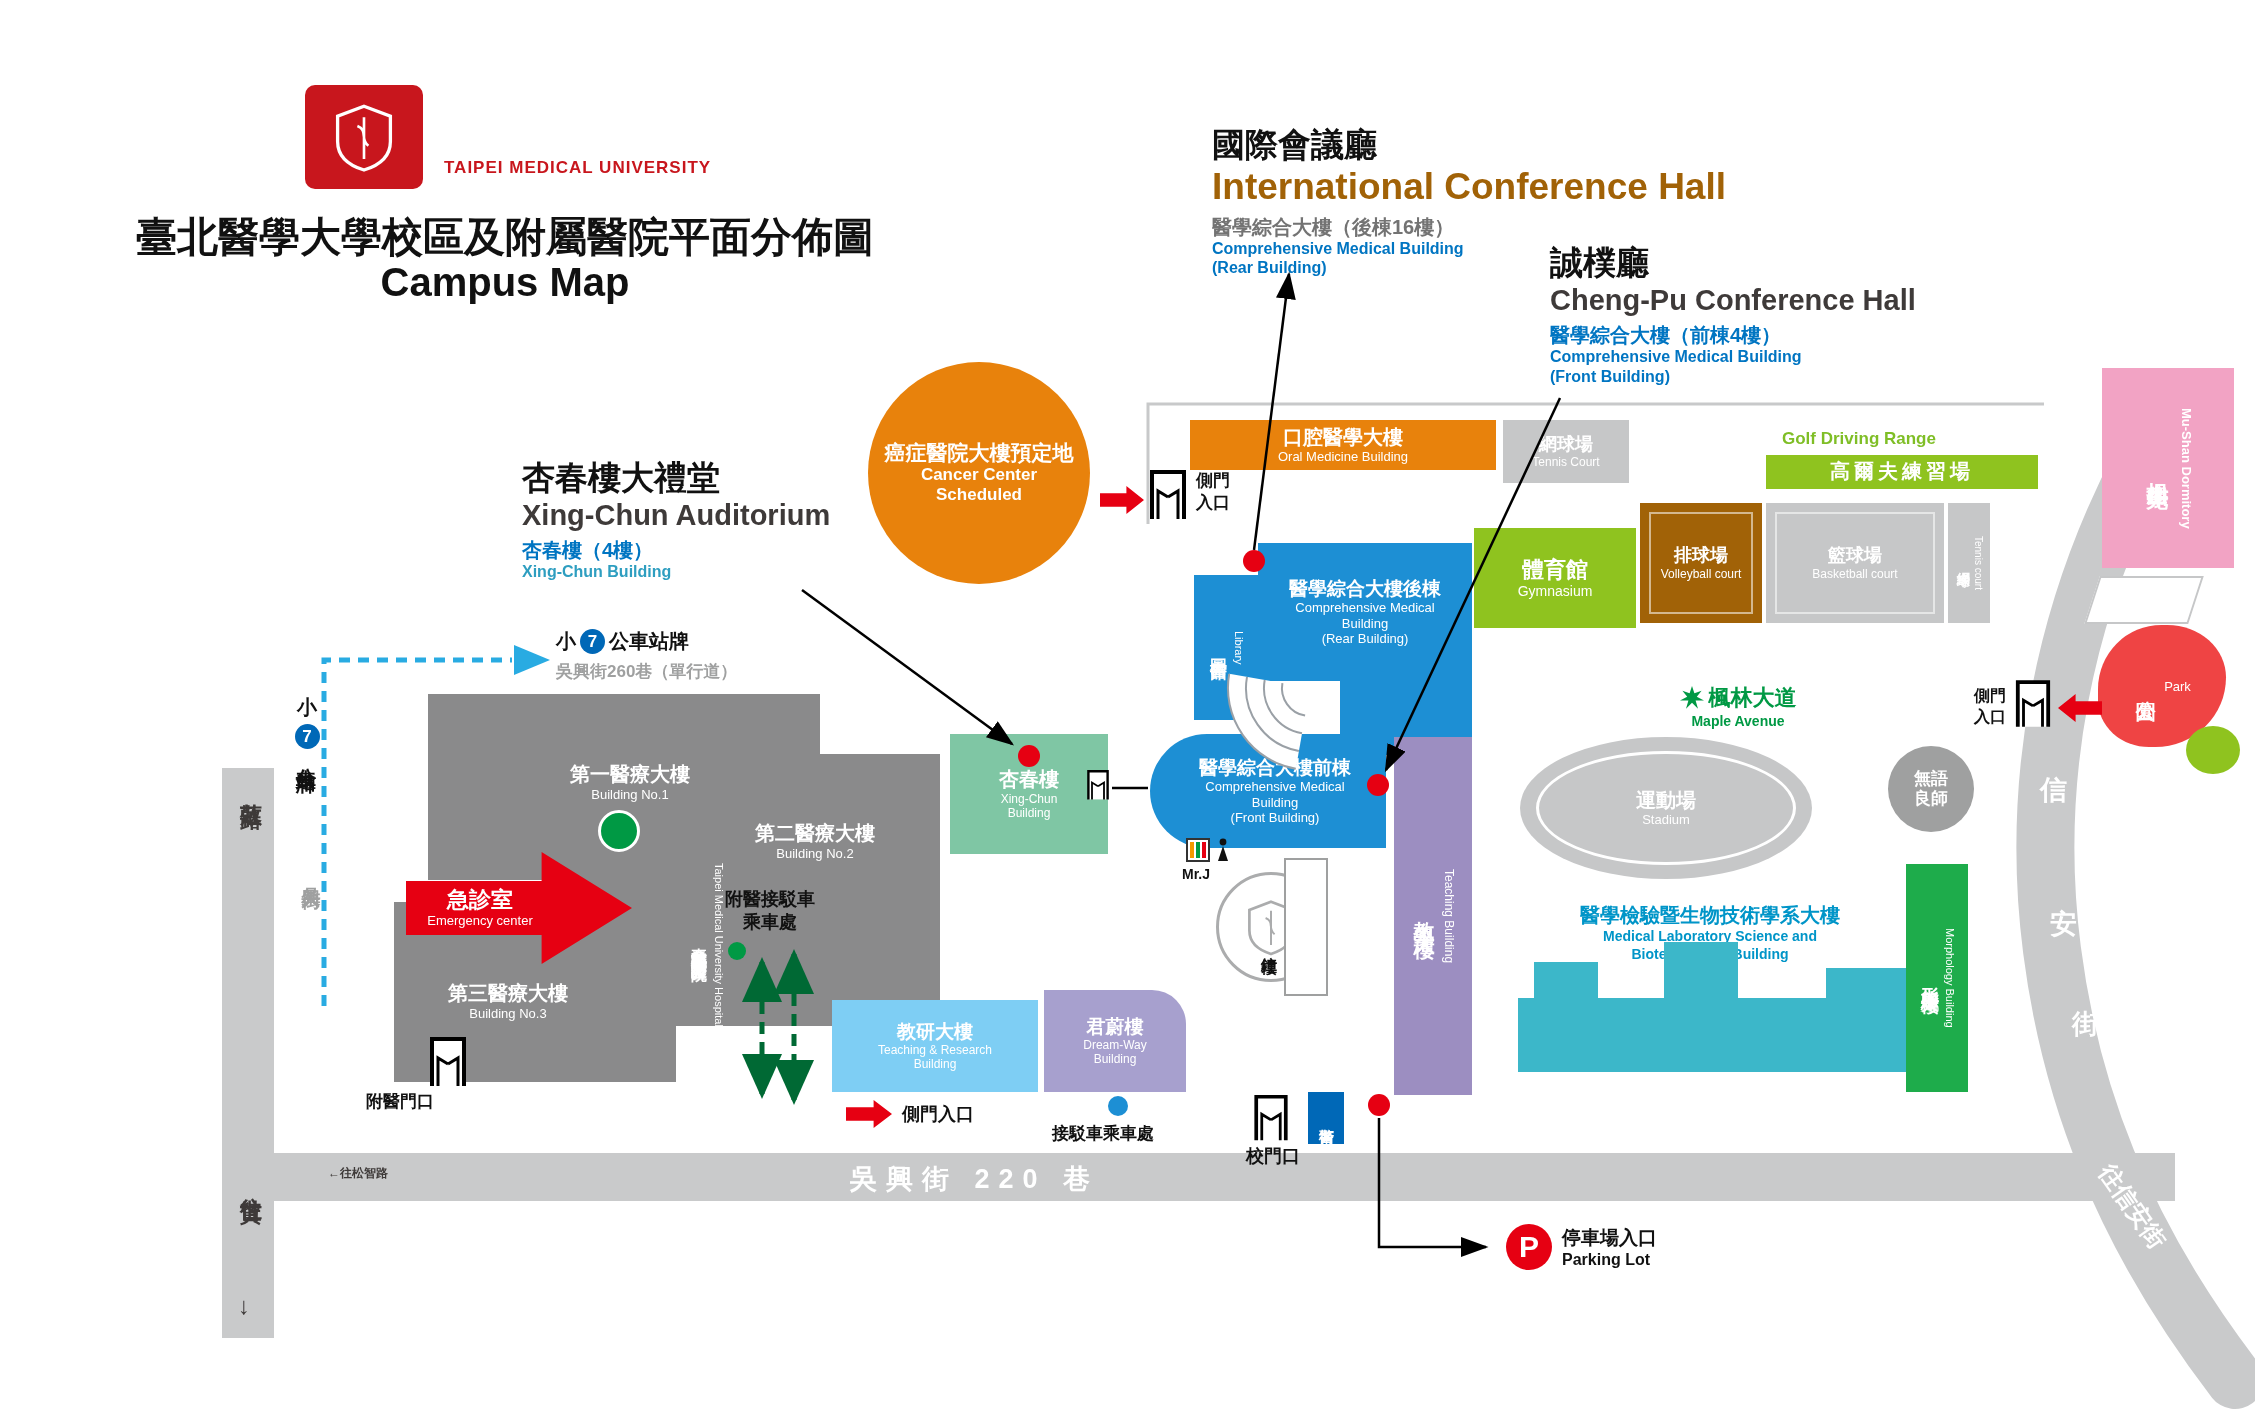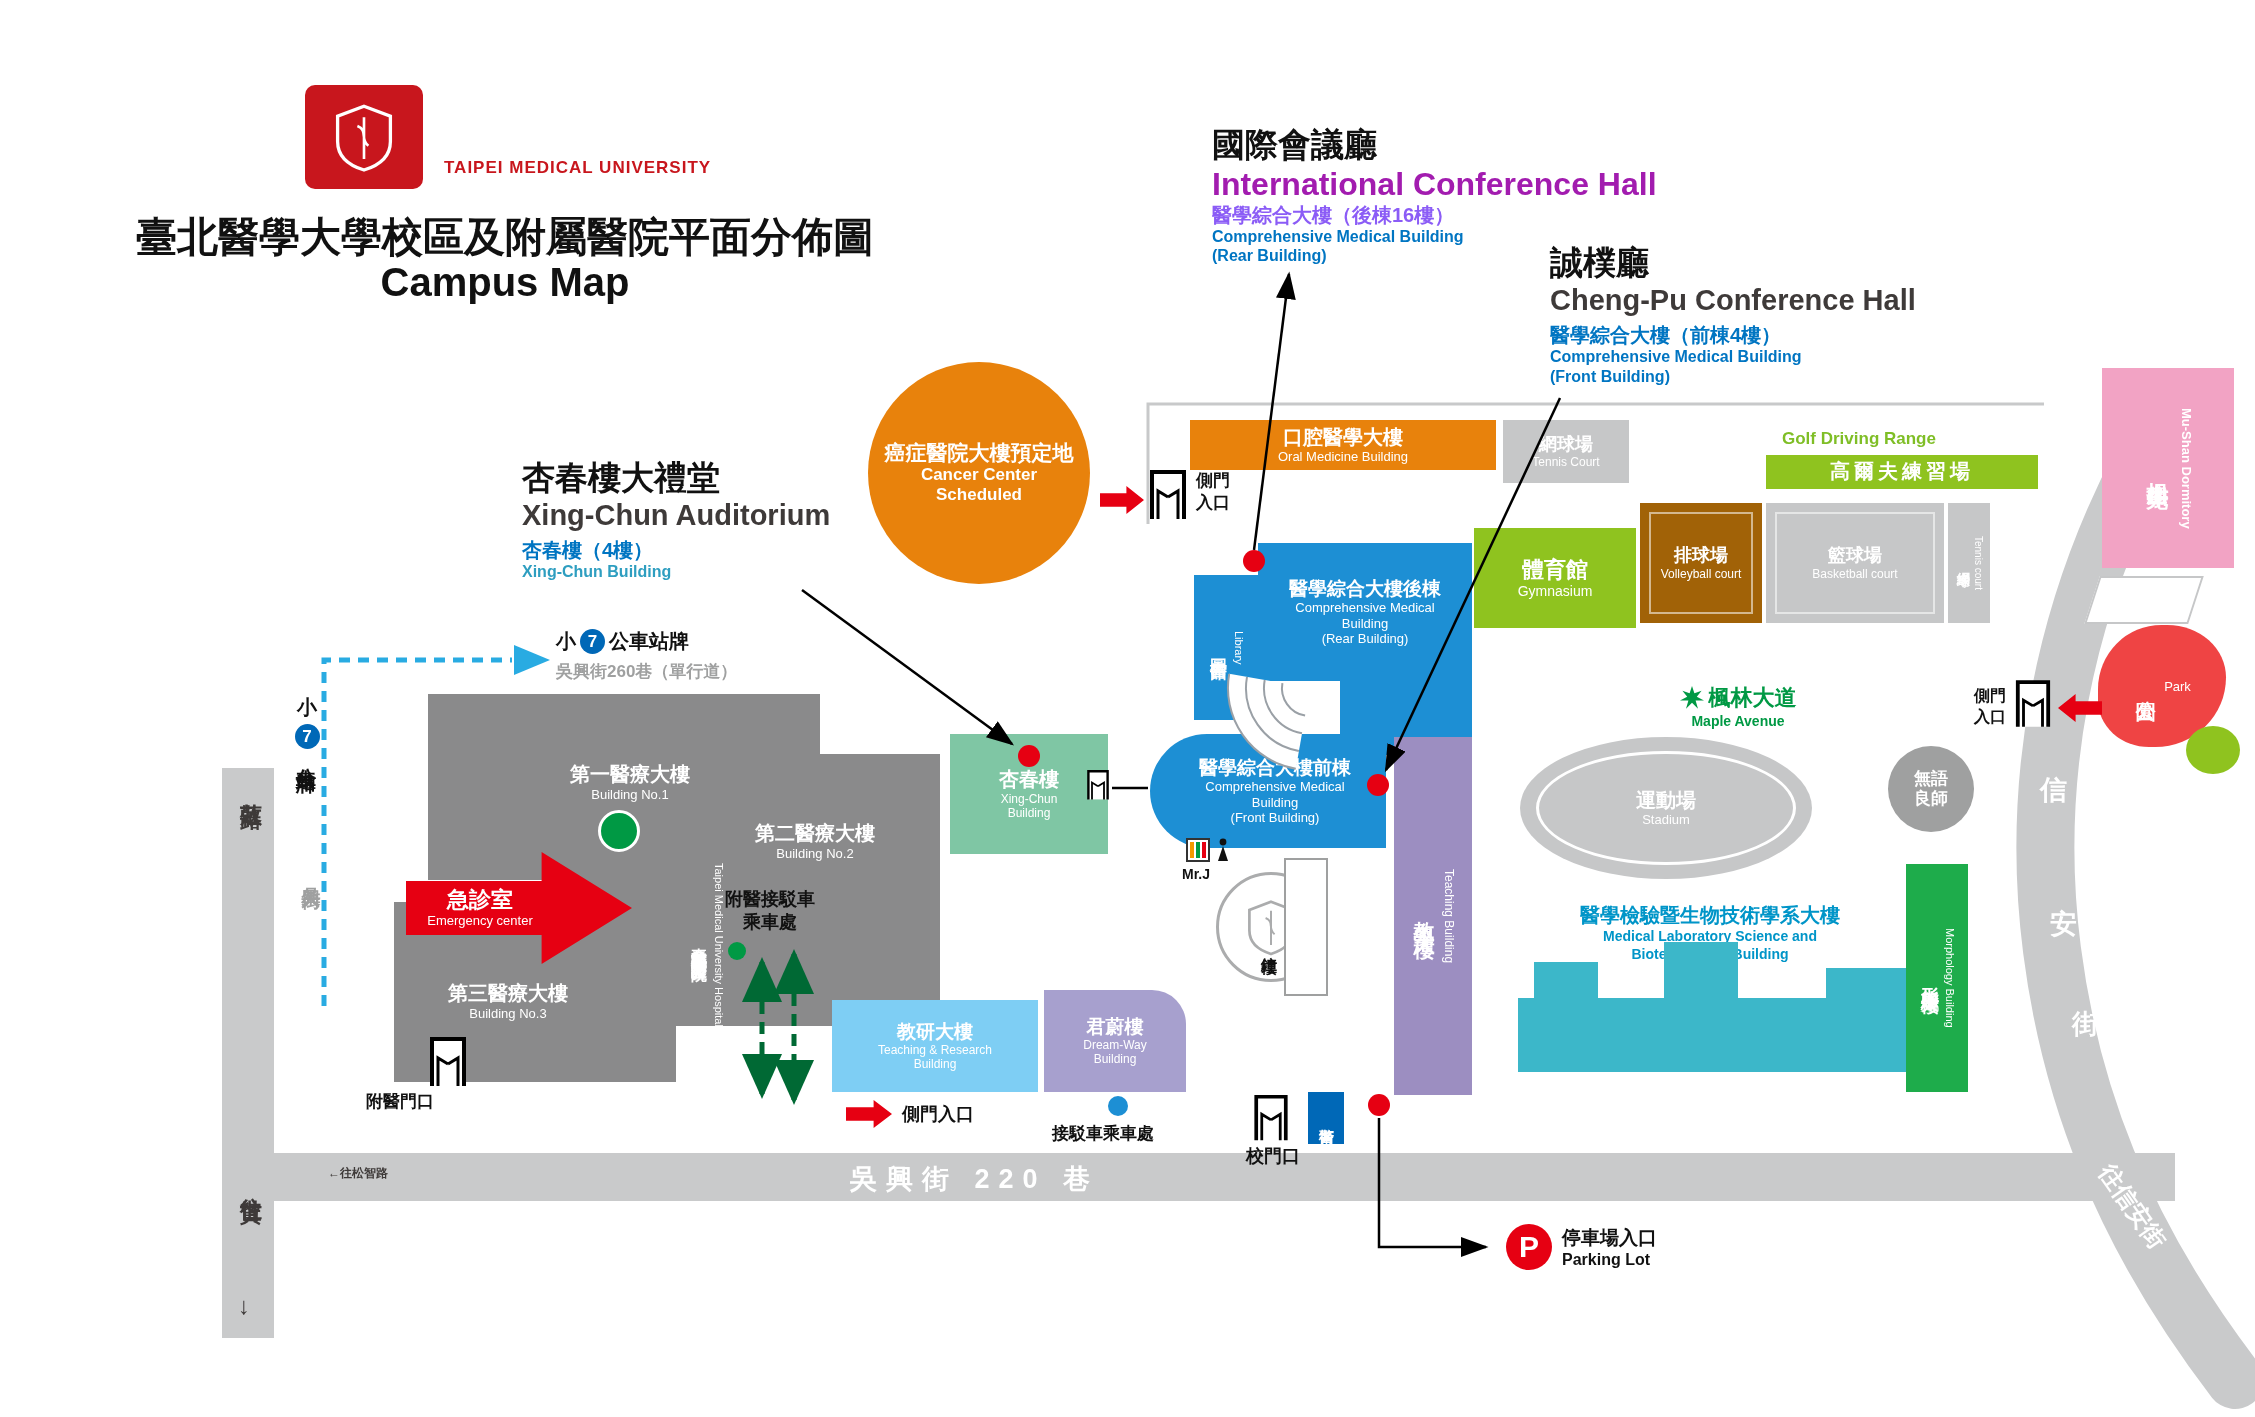--- a/index.html
+++ b/index.html
@@ -348,22 +348,22 @@
       <path d="M30 14 V52 M24 22 C34 26 26 34 34 40" fill="none" stroke="#fff" stroke-width="2.4"></path>
     </svg>
   </div>
   <div class="abs" style="left:444px;top:158px;font-size:17px;font-weight:700;color:#C8161D;letter-spacing:1px;">TAIPEI MEDICAL UNIVERSITY</div>
 
   <div class="abs" style="left:90px;top:210px;width:830px;text-align:center;font-size:41px;font-weight:700;color:#111;">臺北醫學大學校區及附屬醫院平面分佈圖</div>
   <div class="abs" style="left:90px;top:260px;width:830px;text-align:center;font-size:40px;font-weight:700;color:#111;">Campus Map</div>
 
   <div class="abs" style="left:1212px;top:125px;line-height:1.2;">
     <div style="font-size:33px;font-weight:700;color:#111;">國際會議廳</div>
-    <div style="font-size:32px;font-weight:700;color:#a21caf;">International Conference Hall</div>
-    <div style="font-size:20px;font-weight:700;color:#8b5cf6;">醫學綜合大樓（後棟16樓）</div>
+    <div style="font-size:37px;font-weight:700;color:#a16207;">International Conference Hall</div>
+    <div style="font-size:20px;font-weight:700;color:#737373;margin-top:6px;">醫學綜合大樓（後棟16樓）</div>
     <div style="font-size:16px;font-weight:700;color:#0075C2;">Comprehensive Medical Building</div>
     <div style="font-size:16px;font-weight:700;color:#0075C2;">(Rear Building)</div>
   </div>
 
   <div class="abs" style="left:1550px;top:243px;line-height:1.2;">
     <div style="font-size:33px;font-weight:700;color:#111;">誠樸廳</div>
     <div style="font-size:29px;font-weight:700;color:#3E3A39;">Cheng-Pu Conference Hall</div>
     <div style="font-size:20px;font-weight:700;color:#0075C2;margin-top:6px;">醫學綜合大樓（前棟4樓）</div>
     <div style="font-size:16px;font-weight:700;color:#0075C2;">Comprehensive Medical Building</div>
     <div style="font-size:16px;font-weight:700;color:#0075C2;">(Front Building)</div>

